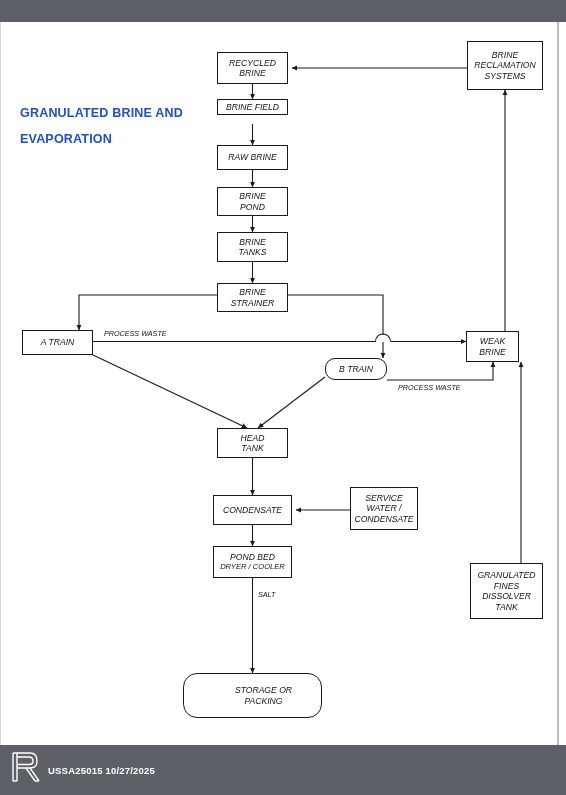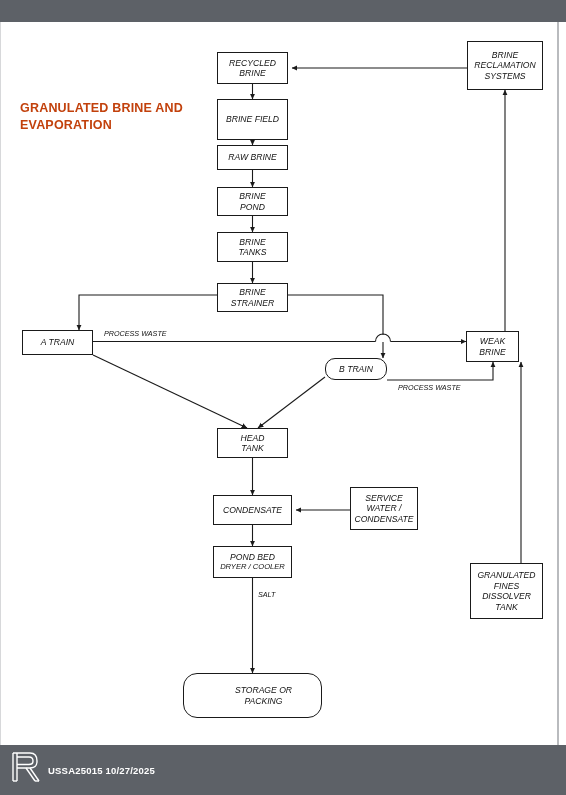--- a/index.html
+++ b/index.html
@@ -40,23 +40,23 @@
     background: #d7d8da;
   }
 
   #title {
     position: absolute;
     left: 20px;
     top: 100px;
     width: 200px;
     font-size: 12.5px;
     font-weight: bold;
-    line-height: 17px;
+    line-height: 26px;
     letter-spacing: 0.2px;
-    color: #c2410c;
+    color: #1d4ed8;
   }
 
   svg#wires {
     position: absolute;
     left: 0;
     top: 0;
     width: 566px;
     height: 795px;
   }
 
@@ -158,21 +158,21 @@
     </g>
   </svg>
 
   <div class="node" style="left:217px; top:52px; width:71px; height:32px;align-items:center;">
     <div>
       <div>RECYCLED</div>
       <div>BRINE</div>
     </div>
   </div>
 
-  <div class="node" style="left:217px; top:99px; width:71px; height:41px;">
+  <div class="node" style="left:217px; top:99px; width:71px; height:16px;">
     <div>BRINE FIELD</div>
   </div>
 
   <div class="node" style="left:217px; top:145px; width:71px; height:25px;">
     <div>RAW BRINE</div>
   </div>
 
   <div class="node" style="left:217px; top:187px; width:71px; height:29px;">
     <div>
       <div>BRINE</div>

